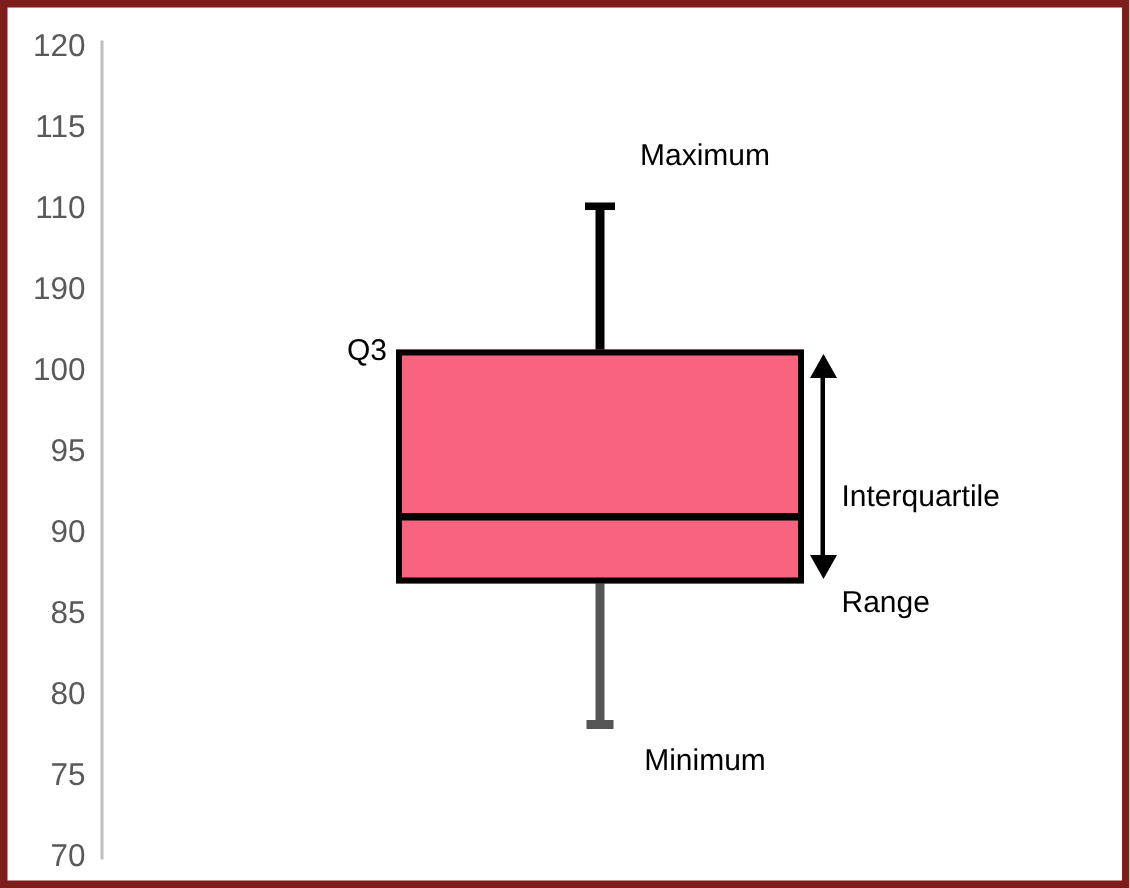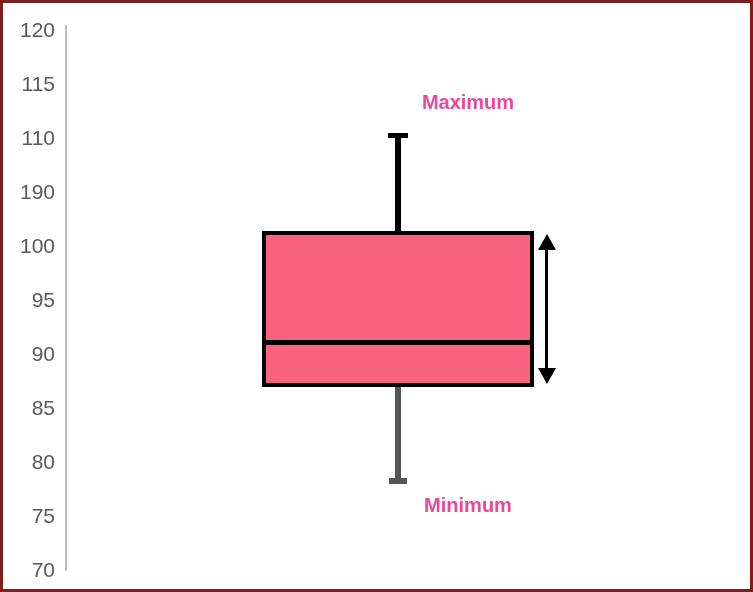--- a/index.html
+++ b/index.html
@@ -8,21 +8,21 @@
     background: #ffffff;
   }
   body {
     font-family: "Liberation Sans", sans-serif;
   }
   #canvas {
     position: relative;
     width: 753px;
     height: 592px;
     background: #ffffff;
-    border: 3px solid #7f1d1d;
+    border: 5px solid #7f1d1d;
     box-sizing: border-box;
     overflow: hidden;
   }
   
   .y-axis-line {
     position: absolute;
     left: 62px;
     top: 22px;
     width: 2px;
     height: 546px;
@@ -68,22 +68,22 @@
     background: #555555;
   }
   .whisker-cap-lower {
     position: absolute;
     background: #555555;
   }
   
   .anno {
     position: absolute;
     font-size: 20px;
-    font-weight: bold;
-    color: #ec4899;
+    font-weight: normal;
+    color: #000000;
     font-family: "Liberation Sans", sans-serif;
     line-height: 1.18;
     white-space: pre;
   }
   .anno.right-align {
     text-align: right;
     transform: translateY(-50%);
   }
   .anno.center {
     text-align: center;
@@ -160,19 +160,24 @@
   <div class="box-body" style="left:259px; top:228px; width:272px; height:156px;"></div>
 
   <div class="median-line" style="left:259px; top:337px; width:272px; height:5px;"></div>
 
   <div class="arrow-head-up" style="left:535px; top:231px;"></div>
   <div class="iqr-arrow-shaft" style="left:542px; top:244px; width:3px; height:124px;"></div>
   <div class="arrow-head-down" style="left:535px; top:365px;"></div>
 
   <div class="anno center" style="left:350px; top:88px; width:230px;">Maximum</div>
 
+  <div class="anno right-align" style="left:110px; top:230px; width:143px;">Q3</div>
 
 
 
   <div class="anno center" style="left:350px; top:491px; width:230px;text-align:center;">Minimum</div>
 
+  <div class="anno" style="left:556px; top:268px; width:190px;">
+    <div>Interquartile</div>
+    <div>Range</div>
+  </div>
 
 </div>
 
 </body></html>

